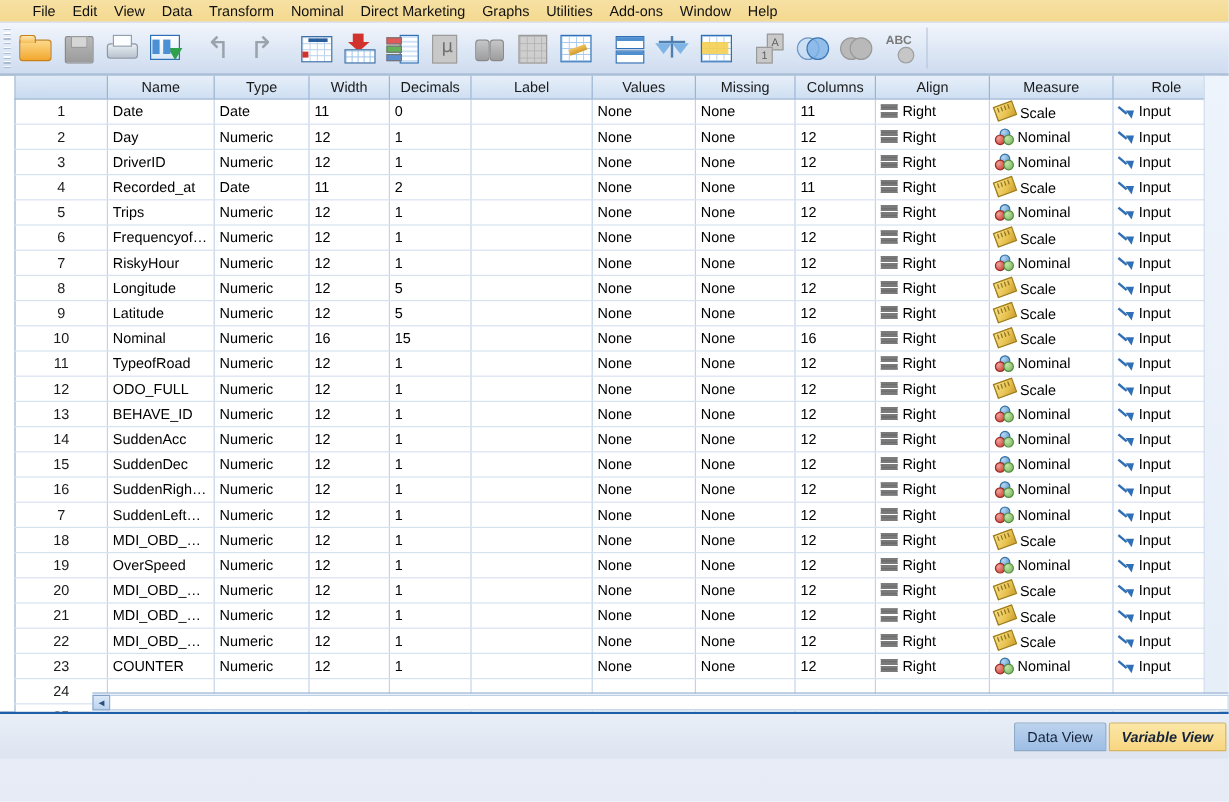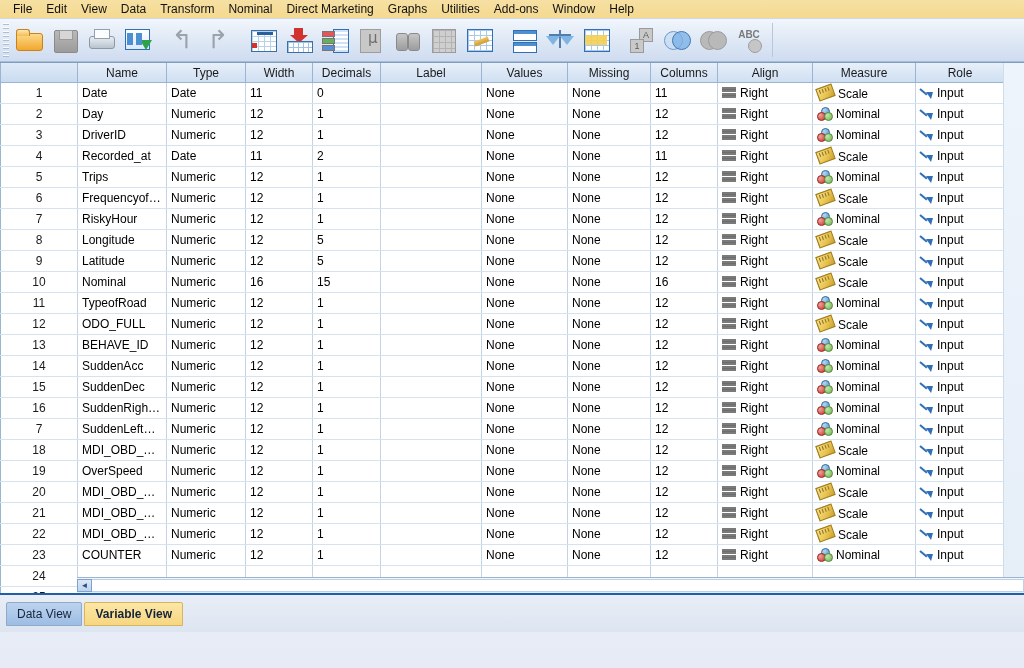--- a/index.html
+++ b/index.html
@@ -46,21 +46,21 @@
     background: #2c4b96;
   }
 
   
   .menubar {
     height: 19px;
     background: linear-gradient(to bottom,#f6e0a3 0%,#f4d98f 100%);
     border-bottom: 1px solid #cfd8e6;
     display: flex;
     align-items: center;
-    padding-left: 6px;
+    padding-left: 20px;
     box-sizing: border-box;
     text-align: center;
   }
   .menu-item {
     font-size: 12px;
     color: #111;
     padding: 0 7px;
     line-height: 17px;
     white-space: nowrap;
     cursor: default;
@@ -304,20 +304,21 @@
     background: #fff;
     overflow: hidden;
     box-sizing: border-box;
   }
   table.vargrid {
     border-collapse: collapse;
     table-layout: fixed;
     width: 1004px;
     font-size: 12px;
     color: #000;
+    margin-left: 12px;
   }
   table.vargrid th {
     height: 19px;
     background: linear-gradient(to bottom,#e7eff9 0%,#cfdff2 100%);
     border: 1px solid #9ab4d2;
     border-top: none;
     font-weight: normal;
     font-size: 12px;
     color: #1a1a1a;
     text-align: center;
@@ -427,20 +428,21 @@
   }
 
   
   .tabbar {
     height: 37px;
     background: linear-gradient(to bottom,#e9eef7 0%,#dde5f1 100%);
     display: flex;
     align-items: center;
     padding-left: 6px;
     box-sizing: border-box;
+    justify-content: flex-end;
   }
   .tab {
     height: 24px;
     padding: 0 10px;
     display: flex; align-items: center;
     font-size: 12px;
     border: 1px solid #8fa9c6;
     border-radius: 2px 2px 0 0;
     margin-right: 2px;
     color: #16243a;
@@ -448,20 +450,21 @@
     cursor: default;
   }
   .tab.inactive {
     background: linear-gradient(to bottom,#bcd3ee 0%,#9dbde4 100%);
     color:#15243a;
   }
   .tab.active {
     background: linear-gradient(to bottom,#fce7a6 0%,#f7d681 100%);
     border-color: #d9b45c;
     font-weight: bold;
+    font-style: italic;
   }
 </style>
 </head>
 <body>
 
 <div id="app">
 
 
   <div class="menubar">
     <div class="menu-item"><span>File</span></div>

